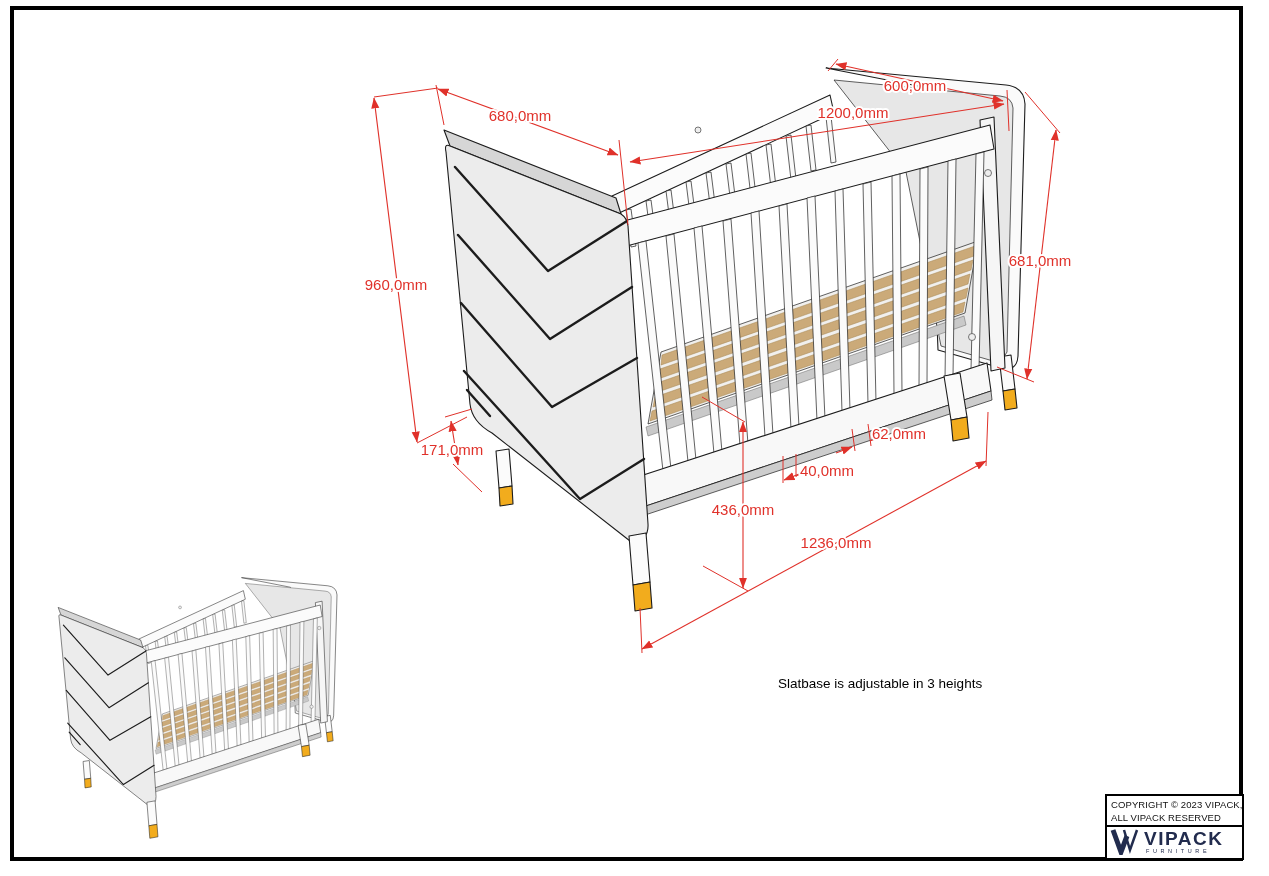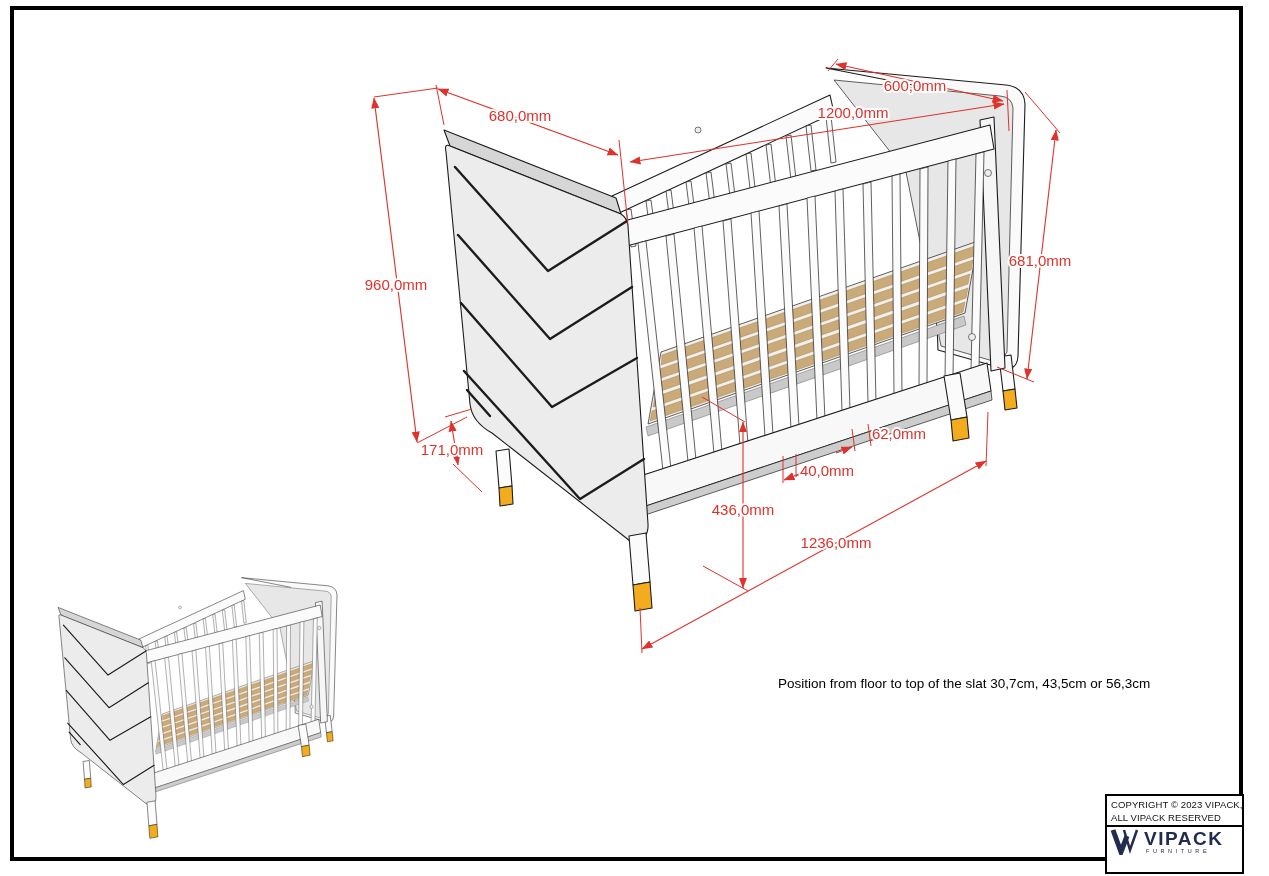--- a/index.html
+++ b/index.html
@@ -13,21 +13,21 @@
   .thin  { stroke:#1c1c1c; stroke-width:0.7; stroke-linejoin:round; }
   .chev  { stroke:#1c1c1c; stroke-width:2.4; fill:none; stroke-linecap:round; stroke-linejoin:round; }
   .dimline { stroke:#e0312a; stroke-width:1.1; fill:none; }
   .dimext  { stroke:#e0312a; stroke-width:1.0; fill:none; }
   .dlab { fill:#e0312a; font-size:15px; text-anchor:middle;
           paint-order:stroke; stroke:#ffffff; stroke-width:4px; stroke-linejoin:round; }
 
   .notes { position:absolute; left:778px; top:674px; color:#000;
            font-size:13.5px; line-height:19.5px; white-space:nowrap; }
 
-  .titleblock { position:absolute; left:1105px; top:794px; width:139px; height:80px;
+  .titleblock { position:absolute; left:1105px; top:794px; width:139px; height:66px;
                 border:2px solid #000; background:#fff; box-sizing:border-box; }
   .tb-copy { border-bottom:2px solid #000; padding:2px 4px 1px 4px; font-size:9.5px;
              line-height:13px; color:#111; letter-spacing:0.1px; white-space:nowrap; }
   .tb-logo { display:flex; align-items:center; padding:1px 3px; gap:4px; }
   .brandcol { display:flex; flex-direction:column; line-height:1; }
   .brand { font-size:19px; font-weight:bold; letter-spacing:1.5px; color:#222c4e; }
   .brandsub { font-size:5.5px; letter-spacing:3.6px; color:#222c4e; margin-top:1px; padding-left:2px; }
 </style>
 </head>
 <body>
@@ -132,21 +132,21 @@
       <text class="dlab" x="1040" y="266">681,0mm</text>
       <text class="dlab" x="452" y="455">171,0mm</text>
       <text class="dlab" x="899" y="439">62,0mm</text>
       <text class="dlab" x="827" y="476">40,0mm</text>
       <text class="dlab" x="743" y="515">436,0mm</text>
       <text class="dlab" x="836" y="548">1236,0mm</text>
     </g>
   </svg>
 
   <div class="notes">
-    <div>Position from floor to top of the slat 30,7cm, 43,5cm or 56,3cm</div>
+    <div>Slatbase is adjustable in 3 heights</div>
   </div>
 
   <div class="titleblock">
     <div class="tb-copy">
       <div>COPYRIGHT © 2023 VIPACK,</div>
       <div>ALL VIPACK RESERVED</div>
     </div>
     <div class="tb-logo">
       <svg width="30" height="27" viewBox="0 0 30 27">
         <path d="M3 2 L11 24 L17 8" fill="none" stroke="#222c4e" stroke-width="5"></path>

